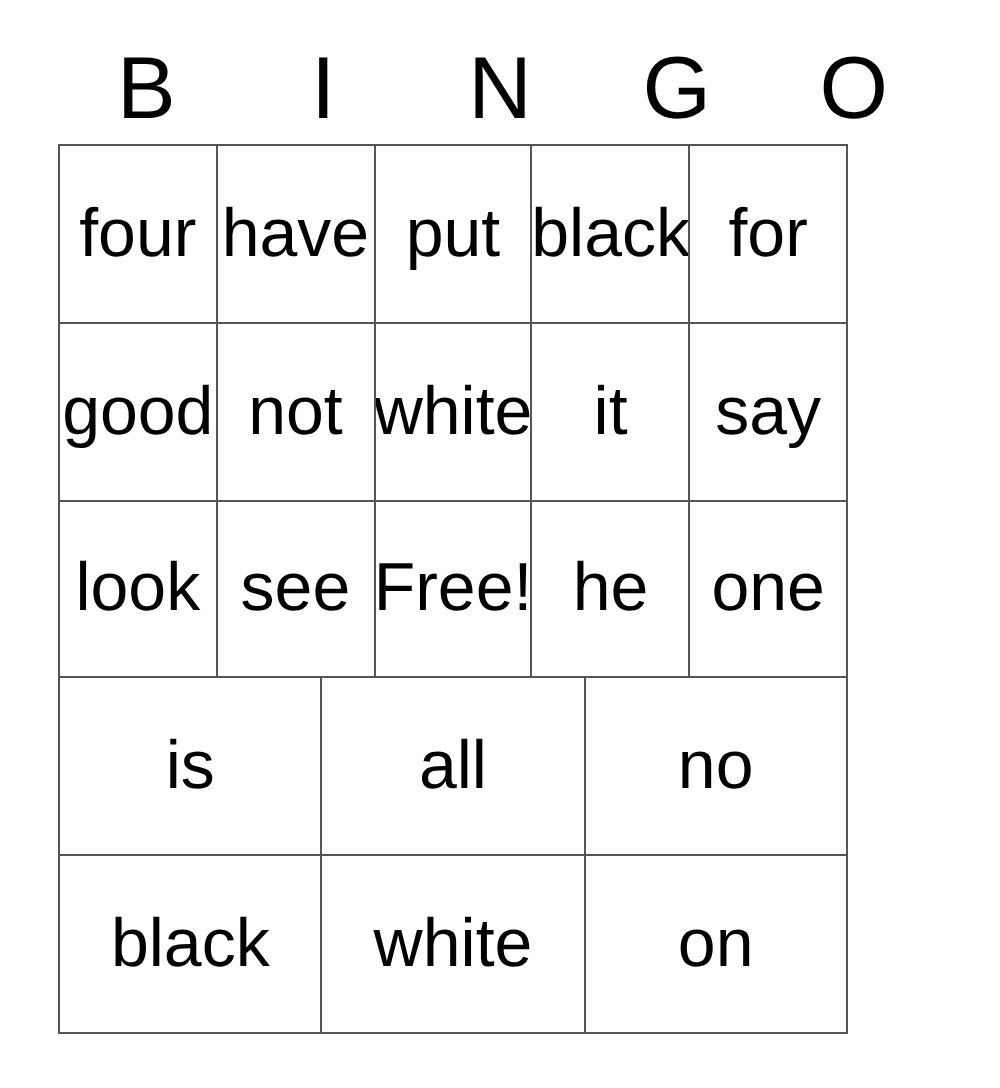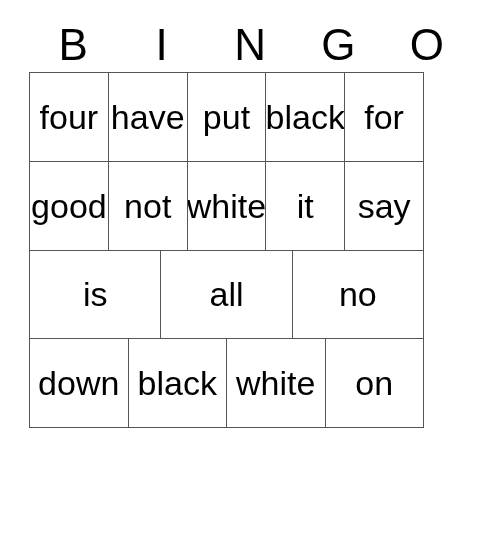--- a/index.html
+++ b/index.html
@@ -109,38 +109,52 @@
           <span class="cell-text">white</span>
         </div>
       <div class="cell">
           <span class="cell-text">it</span>
         </div>
       <div class="cell">
           <span class="cell-text">say</span>
         </div>
     </div>
 
+    <div class="grid-row">
+      <div class="cell">
+          <span class="cell-text">look</span>
+        </div>
+      <div class="cell">
+          <span class="cell-text">see</span>
+        </div>
+      <div class="cell">
+          <span class="cell-text">Free!</span>
+        </div>
+      <div class="cell">
+          <span class="cell-text">he</span>
+        </div>
+      <div class="cell">
+          <span class="cell-text">one</span>
+        </div>
+    </div>
 
     <div class="grid-row">
       <div class="cell">
           <span class="cell-text">is</span>
         </div>
       <div class="cell">
           <span class="cell-text">all</span>
         </div>
       <div class="cell">
           <span class="cell-text">no</span>
         </div>
     </div>
 
     <div class="grid-row">
       <div class="cell">
-          <span class="cell-text">down</span>
-        </div>
-      <div class="cell">
           <span class="cell-text">black</span>
         </div>
       <div class="cell">
           <span class="cell-text">white</span>
         </div>
       <div class="cell">
           <span class="cell-text">on</span>
         </div>
     </div>
 

